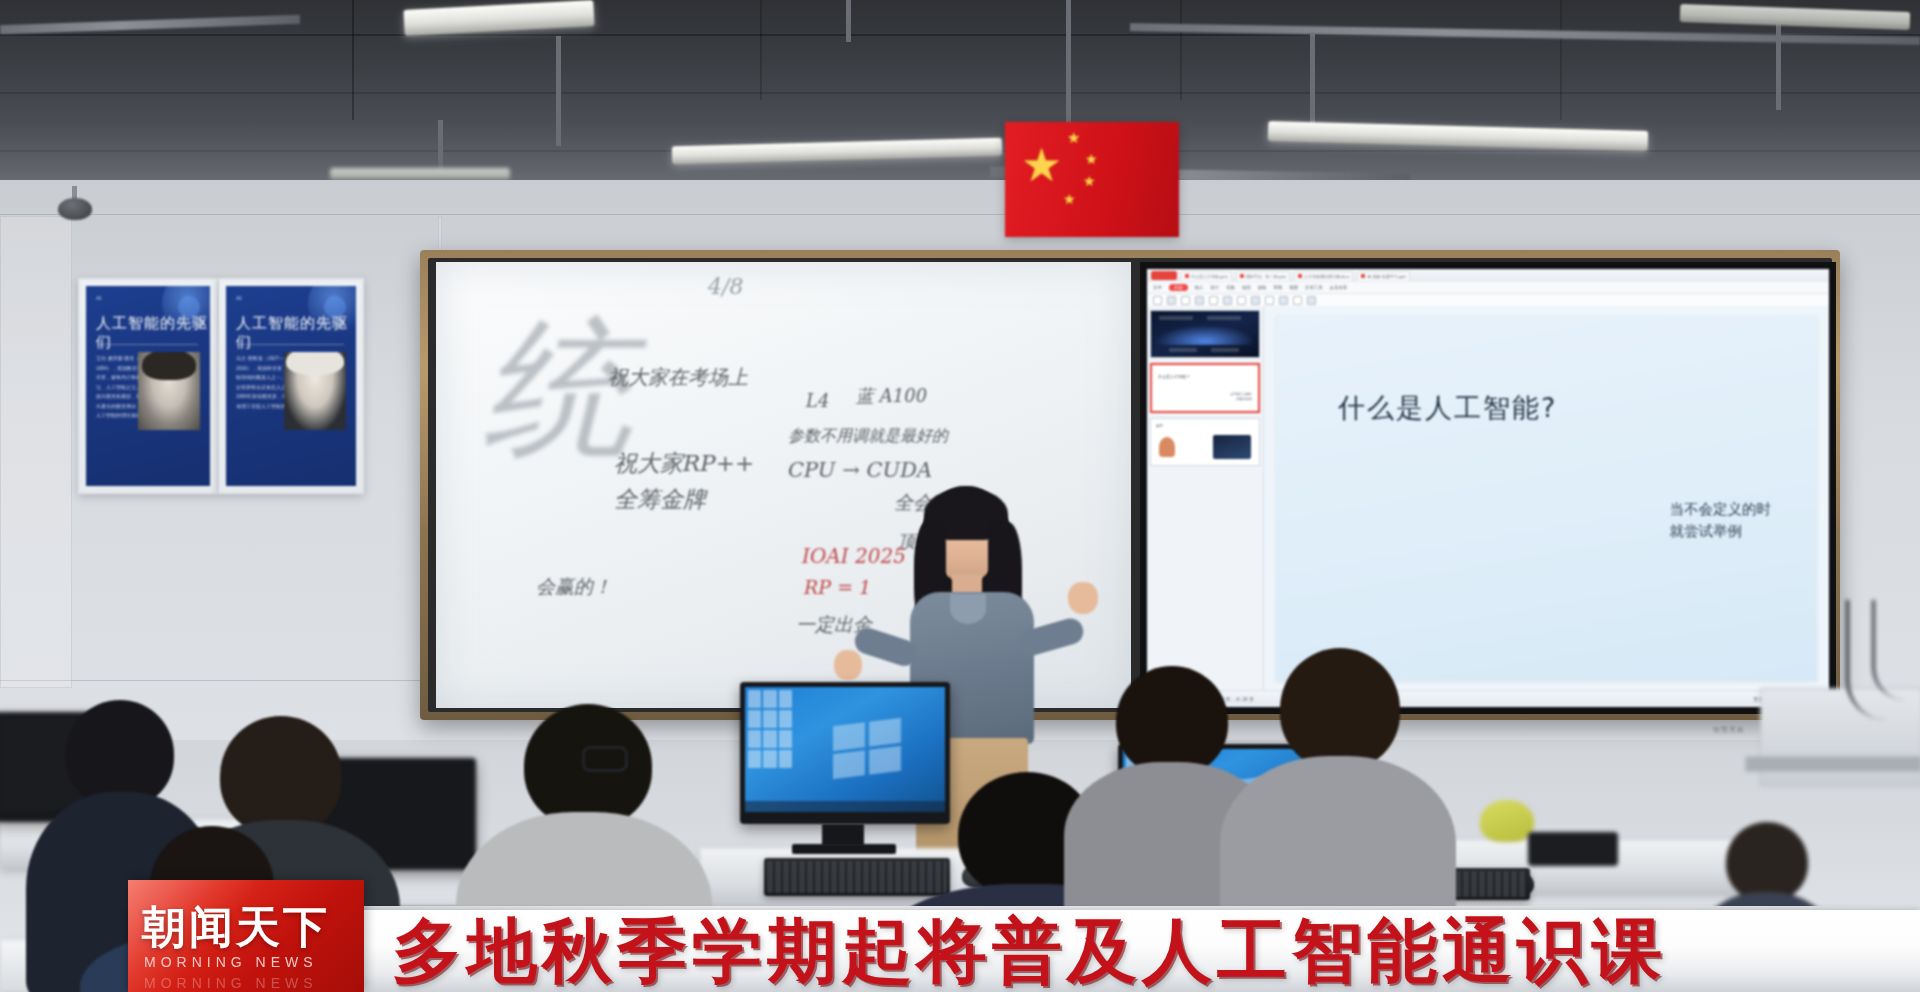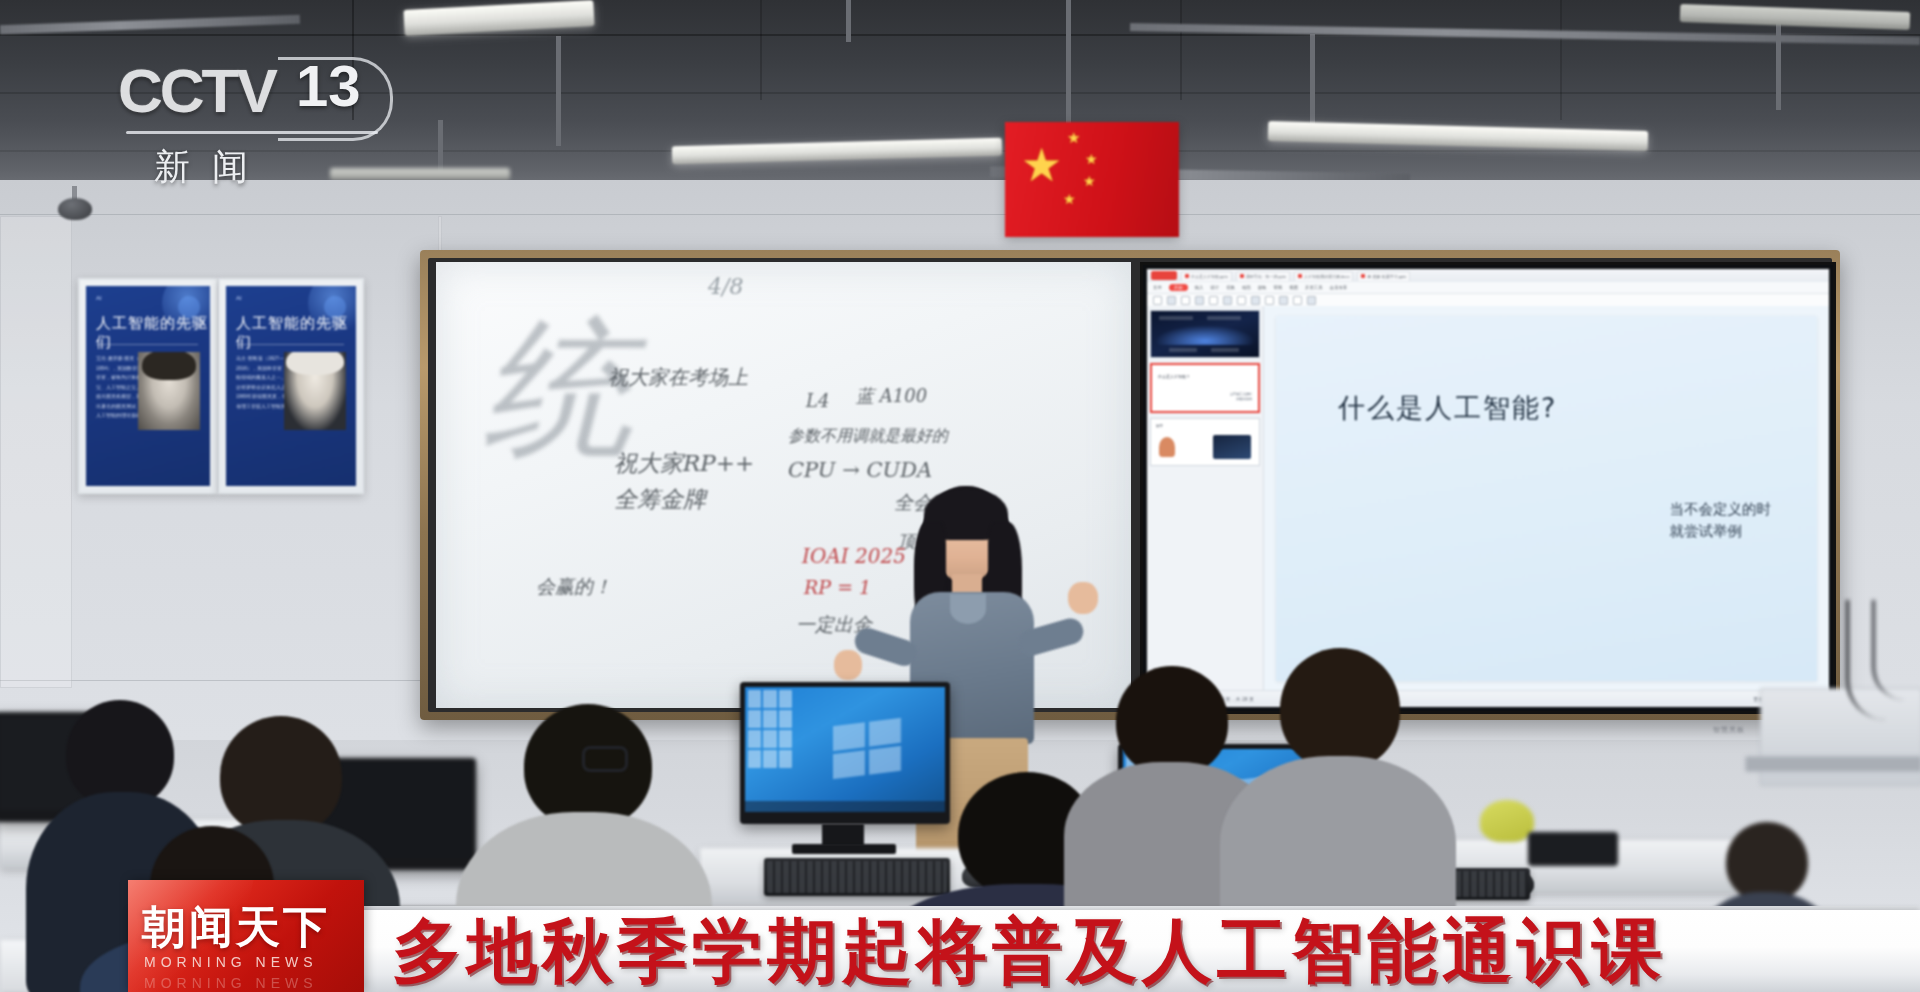--- a/index.html
+++ b/index.html
@@ -566,27 +566,20 @@
       <div class="person blur2" style="left:1700px;top:150px;width:130px;height:170px;">
         <div class="head" style="left:26px;top:0;width:82px;height:80px;background:#2a2420;"></div>
         <div class="body" style="left:-4px;top:70px;width:140px;height:120px;background:#3a4150;"></div>
       </div>
 
       <div class="blur2" style="position:absolute;left:1480px;top:128px;width:54px;height:42px;background:linear-gradient(160deg,#d7db60,#b9bd3c);border-radius:50% 50% 40% 40%;"></div>
       <div class="blur2" style="position:absolute;left:1528px;top:160px;width:90px;height:34px;background:#1b1d21;border-radius:4px;"></div>
     </div>
   </div>
 
-  <div class="cctv">
-    <div class="cctv-arc"></div>
-    <div class="cctv-text">CCTV</div>
-    <div class="cctv-13">13</div>
-    <div class="cctv-under"></div>
-    <div class="cctv-sub">新闻</div>
-  </div>
 
   <div class="lower-third">
     <div class="lt-strip-top"></div>
     <div class="lt-strip"></div>
 
     <div class="lt-logo">
       <div class="lt-logo-cn">朝闻天下</div>
       <div class="lt-logo-en">MORNING NEWS</div>
       <div class="lt-logo-en2">MORNING NEWS</div>
     </div>

